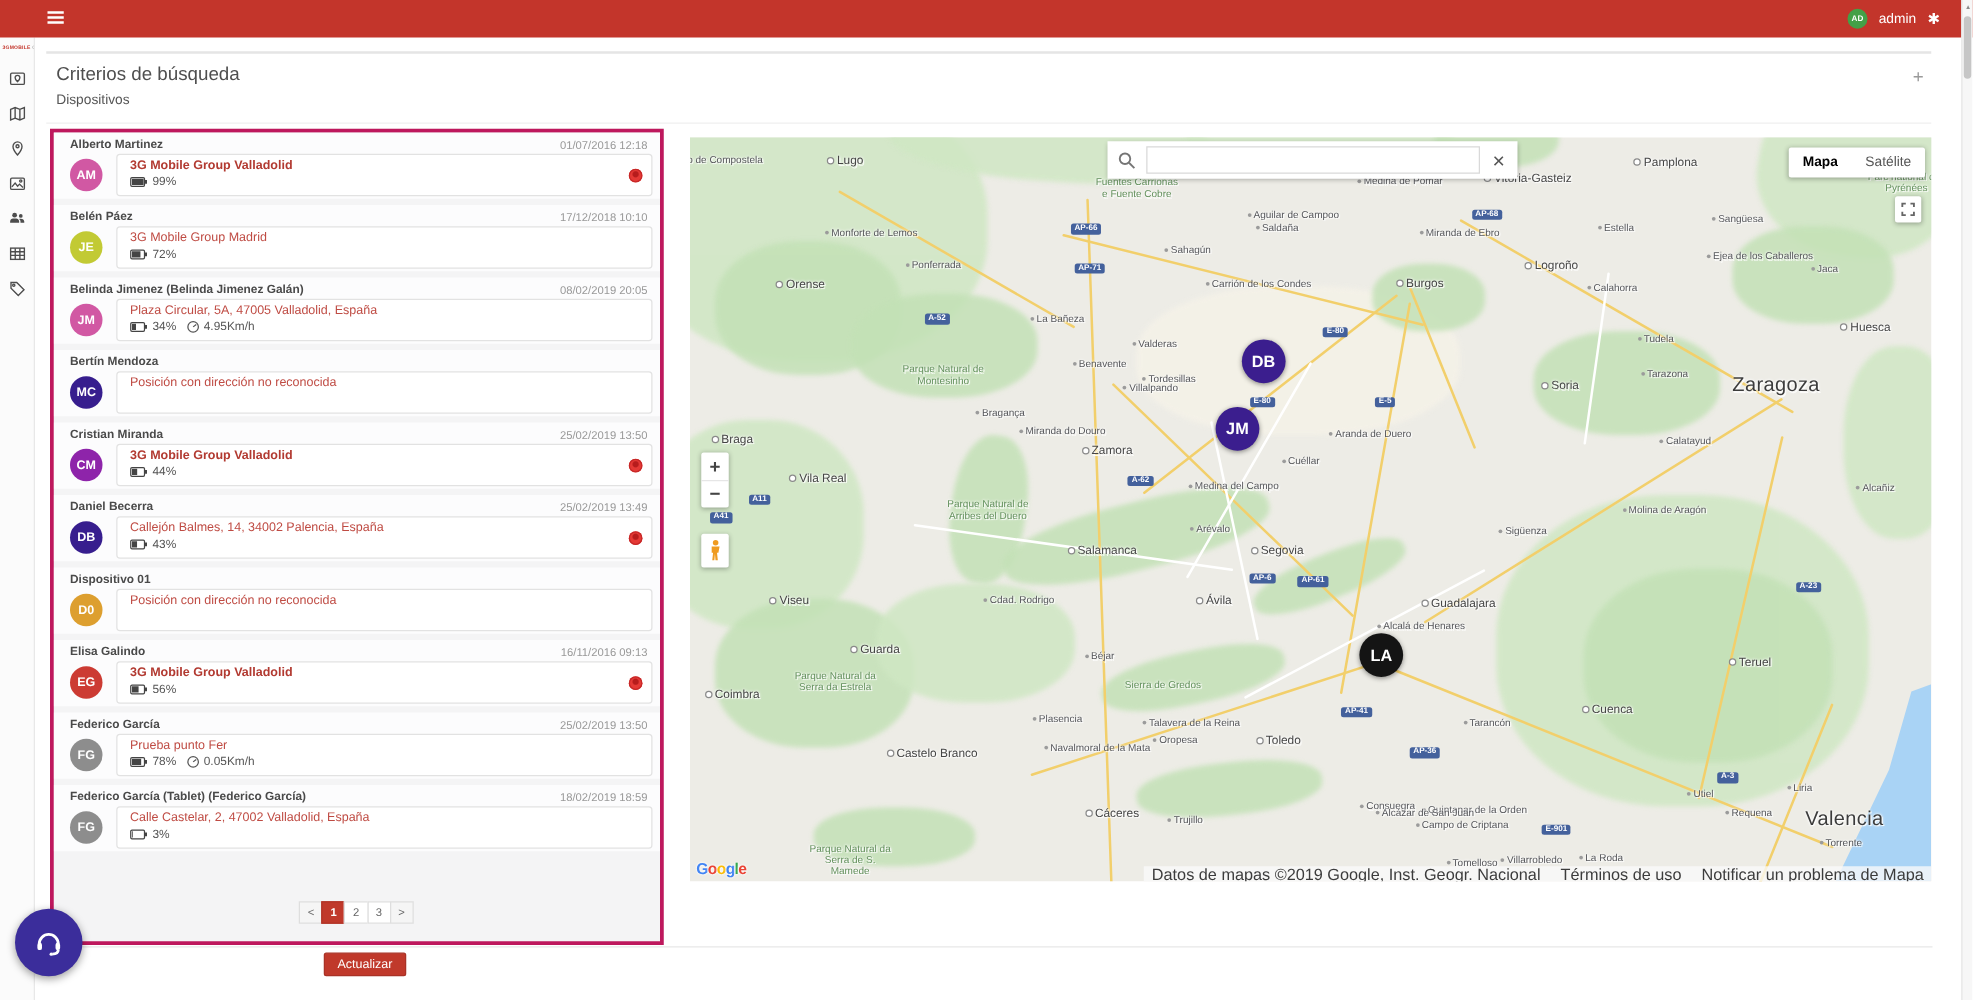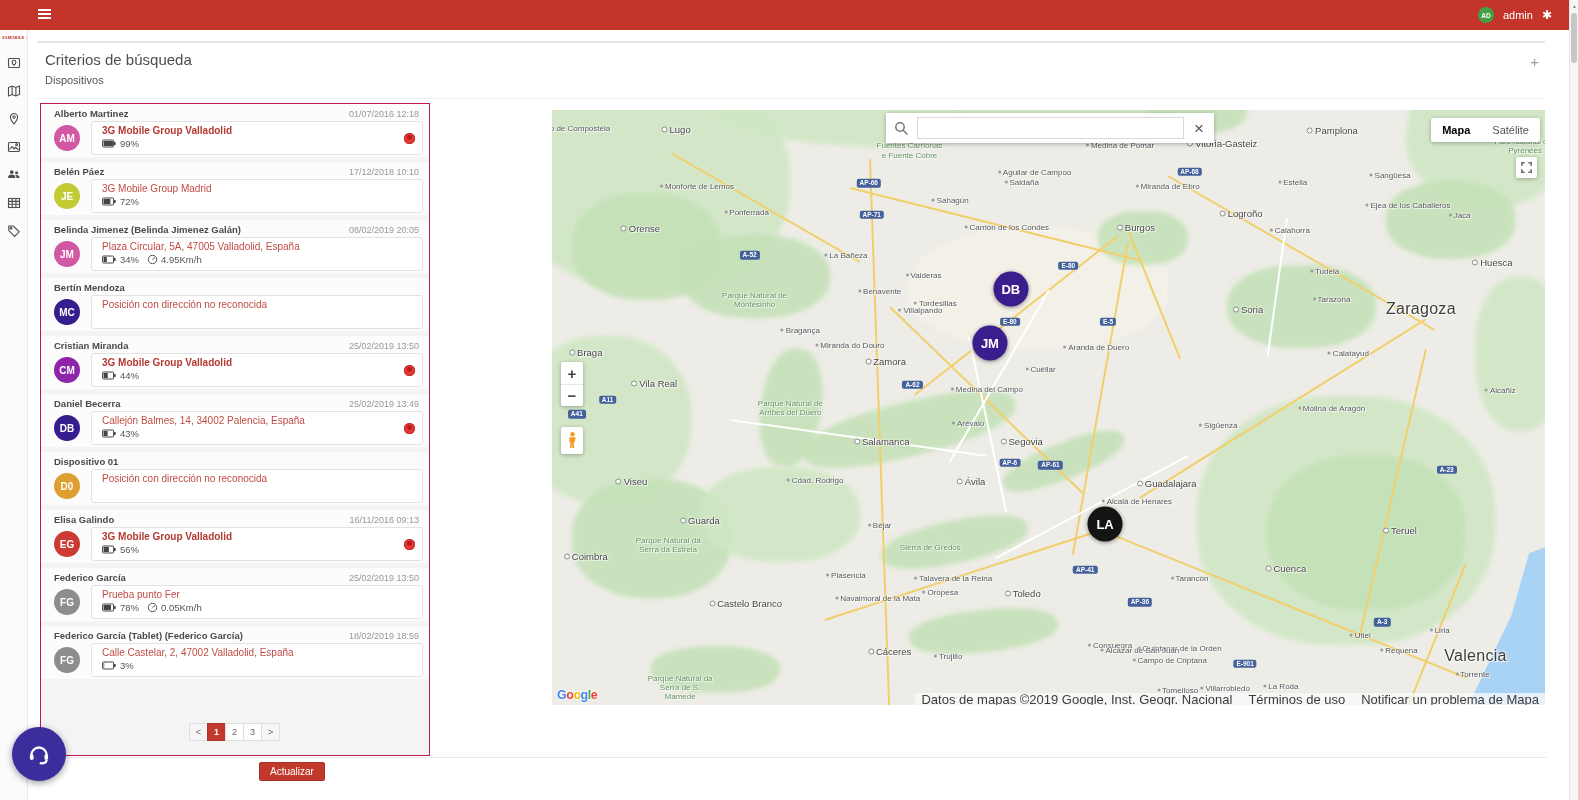--- a/index.html
+++ b/index.html
@@ -26,22 +26,22 @@
   .side-icons svg{display:block;cursor:pointer}
 
   
   .header{position:absolute;left:37px;top:41px;width:1508px;border-top:2px solid #e5e5e5;
     padding:8px 0 12px 8px;border-bottom:1px solid #f0f0f0;background:#fff}
   .h-title{font-size:15px;color:#4e4e4e}
   .h-sub{font-size:11px;color:#555;margin-top:6px}
   .h-plus{position:absolute;right:6px;top:10px;font-size:15px;color:#9a9a9a;cursor:pointer}
 
   
-  .list-panel{position:absolute;left:40px;top:103px;width:390px;height:653px;
-    border:1px solid #be185d;background:#f4f4f5;overflow:hidden}
+  .list-panel{position:absolute;left:40px;top:103px;width:491px;height:653px;
+    border:3px solid #be185d;background:#f4f4f5;overflow:hidden}
   .device-item{height:53px;margin-bottom:5px;background:#fcfcfd;padding:4px 6px 0 13px;position:relative;cursor:pointer}
   .device-top{display:flex;justify-content:space-between;align-items:center;padding-right:4px}
   .device-name{font-size:9.5px;font-weight:bold;color:#4a4a4a}
   .device-date{font-size:9px;color:#999}
   .device-body{display:flex;align-items:center;margin-top:2px}
   .avatar{width:26px;height:26px;border-radius:50%;color:#fff;font-weight:bold;font-size:10px;
     display:flex;align-items:center;justify-content:center;flex:0 0 26px;margin-right:11px}
   .device-box{flex:1;height:34px;border:1px solid #e2e2e2;border-radius:3px;background:#fff;
     padding:3px 24px 0 10px;position:relative}
   .device-primary{font-size:10px;color:#bf4b43;white-space:nowrap;overflow:hidden}

